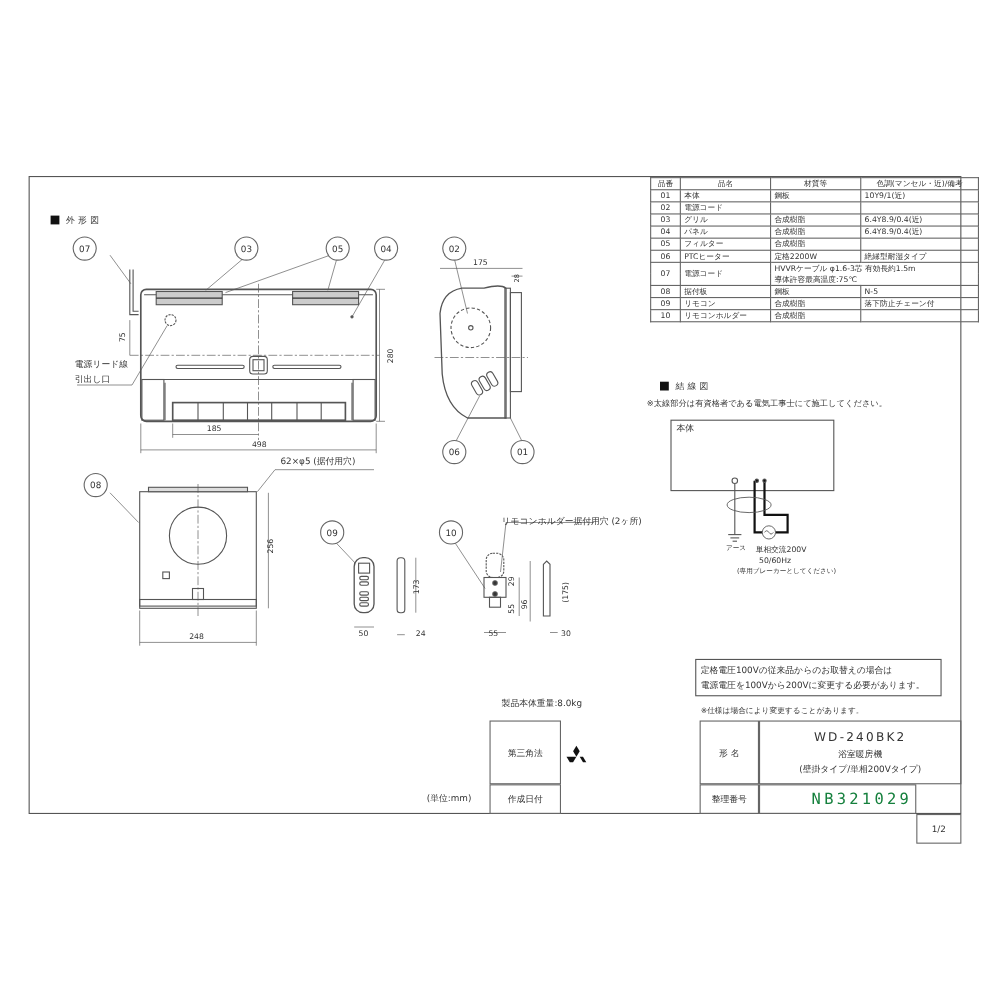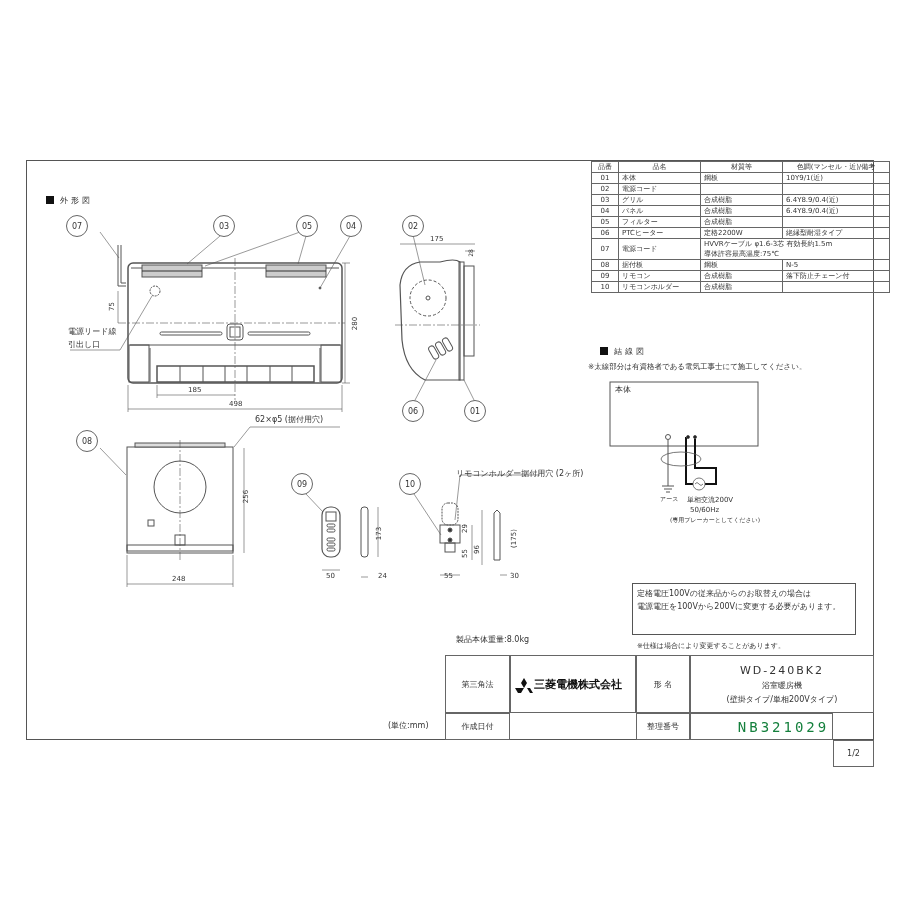--- a/index.html
+++ b/index.html
@@ -15,21 +15,21 @@
   table.parts td { border:1px solid #666; padding:0 3px; height:10px; line-height:10px; white-space:nowrap; }
   table.parts tr.hdr td { text-align:center; }
   table.parts td.no { width:20px; text-align:center; }
   table.parts td.nm { width:75px; }
   table.parts td.mt { width:75px; }
   table.parts td.rm { width:100px; }
   
   .balloon { position:absolute; width:22px; height:22px; border:1px solid #666; border-radius:50%;
              font-size:8px; text-align:center; line-height:22px; color:#333; background:#fff; box-sizing:border-box;}
   svg { position:absolute; left:0; top:0; }
-  .note-box { position:absolute; left:632px; top:583px; width:224px; height:52px; border:1px solid #555;
+  .note-box { position:absolute; left:632px; top:599px; width:224px; height:34px; border:1px solid #555;
               font-size:8px; line-height:13px; padding:3px 4px; box-sizing:border-box; }
   
   .tb { position:absolute; left:445px; top:655px; width:429px; height:85px; }
   .tb-cell { position:absolute; border:1px solid #666; box-sizing:border-box; font-size:8px; color:#333;
              display:flex; align-items:center; justify-content:center; text-align:center; }
   .logo { font-size:11px; font-weight:bold; color:#111; }
   .drawno { font-size:14px; font-family:"DejaVu Sans Mono", monospace; font-weight:normal; letter-spacing:3px; color:#15803d;padding-left:44px; }
   .model { font-size:11px; letter-spacing:2px; }
 </style>
 </head>
@@ -290,21 +290,20 @@
   <div>定格電圧100Vの従来品からのお取替えの場合は</div>
   <div>電源電圧を100Vから200Vに変更する必要があります。</div>
 </div>
 
 <div class="t" style="left:456px;top:636px;">製品本体重量:8.0kg</div>
 <div class="t" style="left:637px;top:643px;font-size:7px;">※仕様は場合により変更することがあります。</div>
 <div class="t" style="left:388px;top:722px;">(単位:mm)</div>
 
 <div class="tb">
   <div class="tb-cell" style="left:0;top:0;width:65px;height:58px;">第三角法</div>
-  <div class="tb-cell logo" style="left:65px;top:0;width:126px;height:58px;padding-left:10px;">三菱電機株式会社</div>
   <div class="tb-cell" style="left:191px;top:0;width:54px;height:58px;">形 名</div>
   <div class="tb-cell" style="left:245px;top:0;width:184px;height:58px;flex-direction:column;">
     <div class="model">WD-240BK2</div>
     <div style="margin-top:3px;">浴室暖房機</div>
     <div style="margin-top:3px;">(壁掛タイプ/単相200Vタイプ)</div>
   </div>
   <div class="tb-cell" style="left:0;top:58px;width:65px;height:27px;">作成日付</div>
   <div class="tb-cell" style="left:191px;top:58px;width:54px;height:27px;">整理番号</div>
   <div class="tb-cell drawno" style="left:245px;top:58px;width:143px;height:27px;">NB321029</div>
   <div class="tb-cell" style="left:388px;top:58px;width:41px;height:27px;margin-top:27px;">1/2</div>

